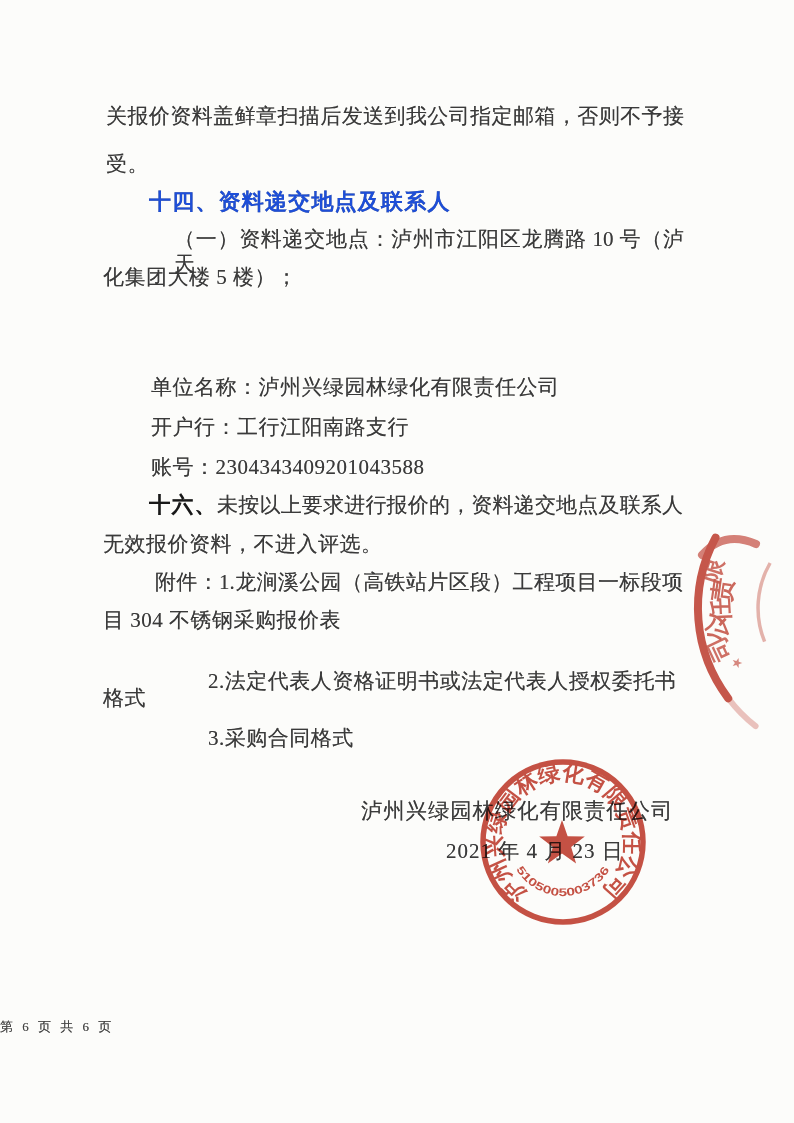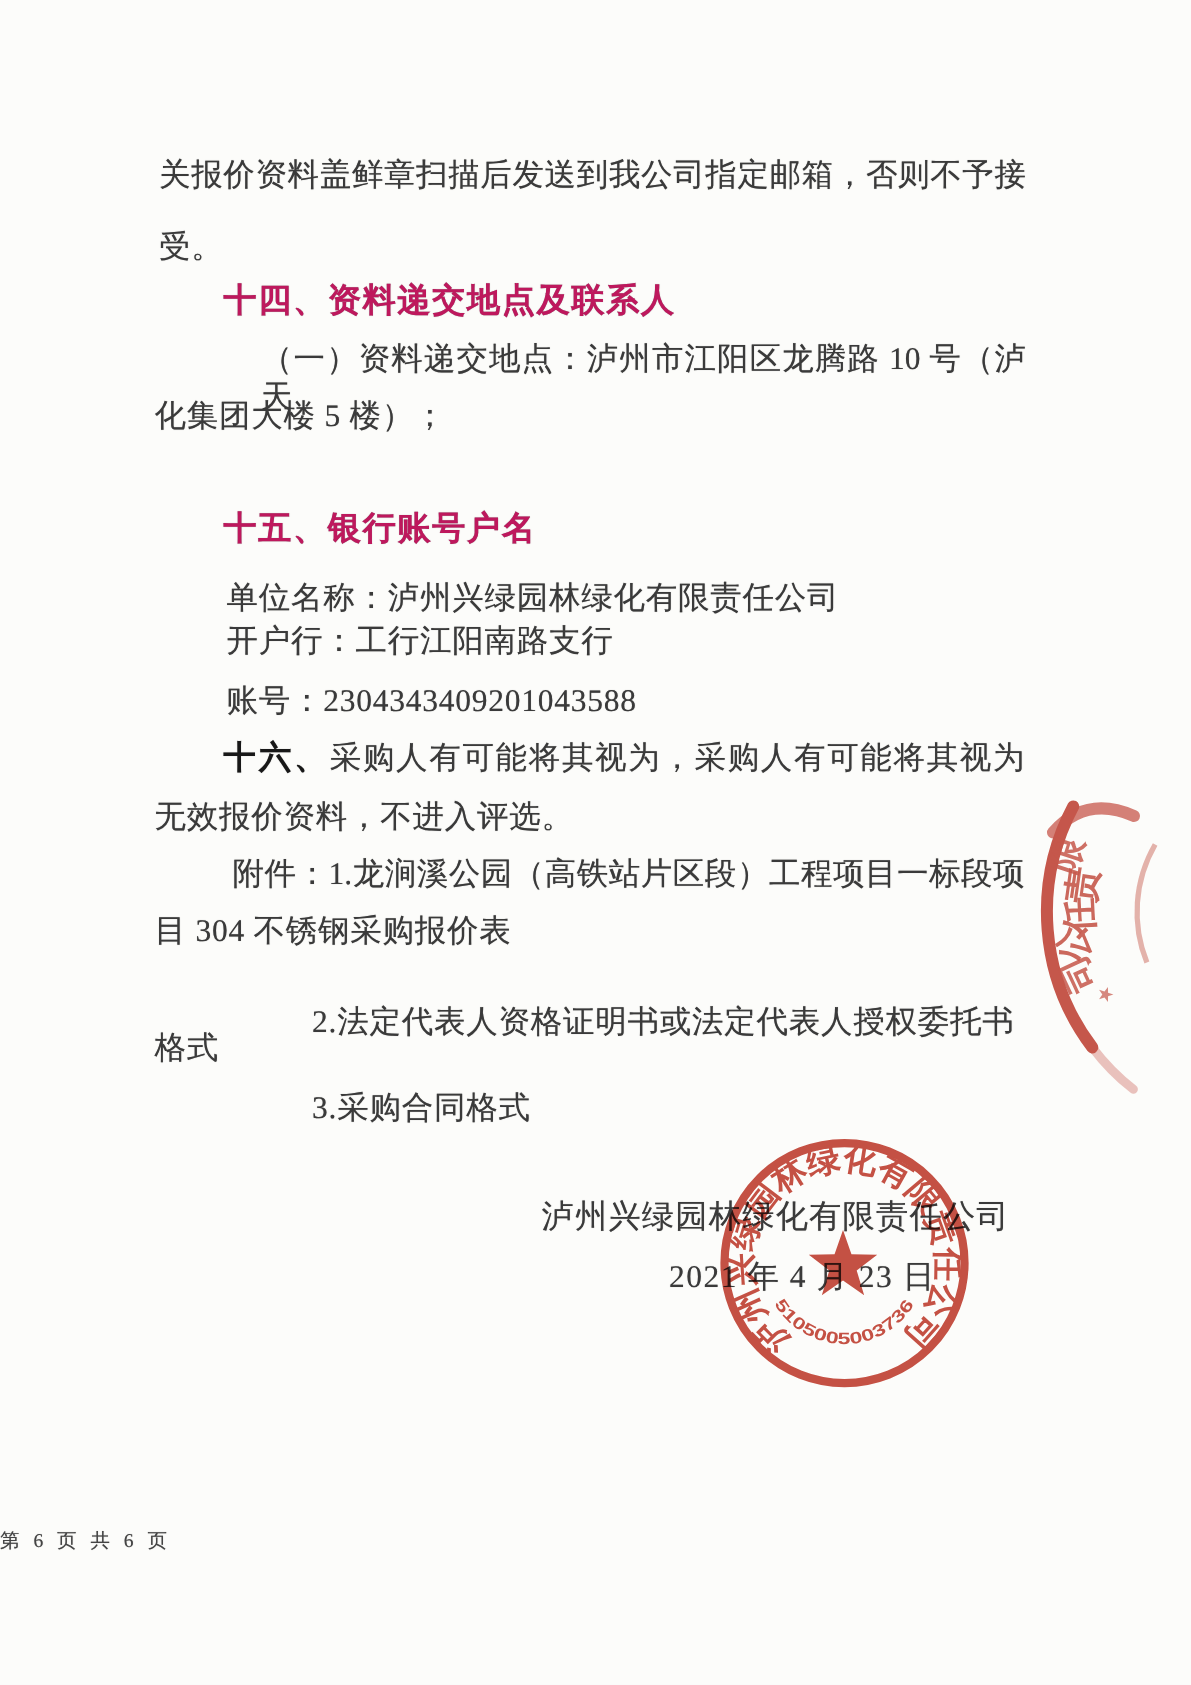--- a/index.html
+++ b/index.html
@@ -20,42 +20,42 @@
     white-space:nowrap;
     text-shadow:0 0 .5px rgba(40,40,40,.55);
   }
   .just{
     white-space:normal;
     text-align:justify;
     text-align-last:justify;
     letter-spacing:0;
   }
   .hd{
-    font-family:Liberation Mono, monospace;
+    font-family:Liberation Serif, serif;
     font-weight:bold;
-    color:#be185d;
+    color:#1d4ed8;
     font-size:22px;
     letter-spacing:1.2px;
   }
   .bpfx{
     font-family:Liberation Mono, monospace;
     font-weight:bold;
     color:#181818;
     font-size:21.5px;
     letter-spacing:1px;
   }
   
   .l01{left:106px;top:104px;width:578px;}
   .l02{left:106px;top:152px;}
   .l03{left:149px;top:189px;}
   .l04{left:174px;top:227px;width:510px;}
   .l05{left:103px;top:265px;}
   .l06{left:174px;top:303px;}
   .l07{left:149px;top:341px;}
-  .l08{left:151px;top:386px;}
+  .l08{left:151px;top:375px;}
   .l09{left:151px;top:415px;text-align:right;}
   .l10{left:151px;top:455px;}
   .l11{left:149px;top:493px;width:534px;}
   .l12{left:103px;top:532px;}
   .l13{left:155px;top:570px;width:528px;}
   .l14{left:103px;top:608px;}
   .l15{left:208px;top:669px;}
   .l16{left:103px;top:686px;}
   .l17{left:208px;top:726px;}
   .sig1{left:361px;top:799px;font-size:21.5px;letter-spacing:.8px;}
@@ -72,26 +72,25 @@
 
 <div id="page">
 
   <div class="line l01 just">关报价资料盖鲜章扫描后发送到我公司指定邮箱，否则不予接</div>
   <div class="line l02">受。</div>
 
   <div class="line l03 hd">十四、资料递交地点及联系人</div>
   <div class="line l04 just">（一）资料递交地点：泸州市江阳区龙腾路 10 号（泸天</div>
   <div class="line l05">化集团大楼 5 楼）；</div>
 
-  <div class="line l07 hd">十五、银行账号户名</div>
   <div class="line l08">单位名称：泸州兴绿园林绿化有限责任公司</div>
   <div class="line l09">开户行：工行江阳南路支行</div>
   <div class="line l10">账号：2304343409201043588</div>
 
-  <div class="line l11 just"><span class="bpfx">十六、</span><span>采购人有可能将其视为，采购人有可能将其视为</span></div>
+  <div class="line l11 just"><span class="bpfx">十六、</span><span>未按以上要求进行报价的，资料递交地点及联系人</span></div>
   <div class="line l12">无效报价资料，不进入评选。</div>
 
   <div class="line l13 just">附件：1.龙涧溪公园（高铁站片区段）工程项目一标段项</div>
   <div class="line l14">目 304 不锈钢采购报价表</div>
   <div class="line l15">2.法定代表人资格证明书或法定代表人授权委托书</div>
   <div class="line l16">格式</div>
   <div class="line l17">3.采购合同格式</div>
 
   <div class="line sig1">泸州兴绿园林绿化有限责任公司</div>
   <div class="line sig2">2021 年 4 月 23 日</div>

